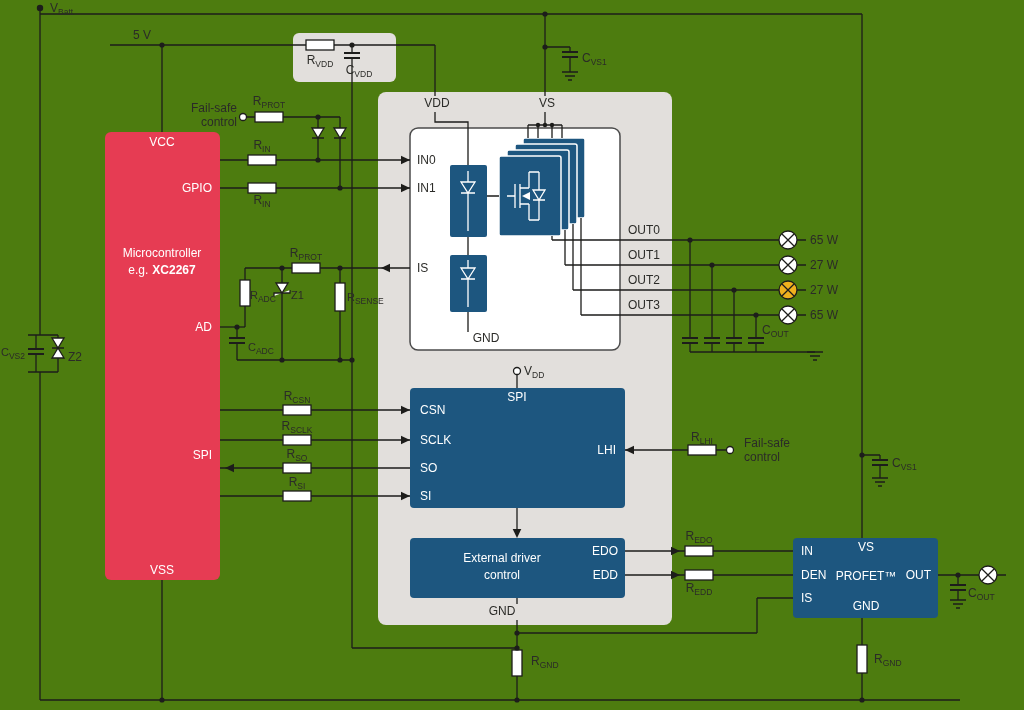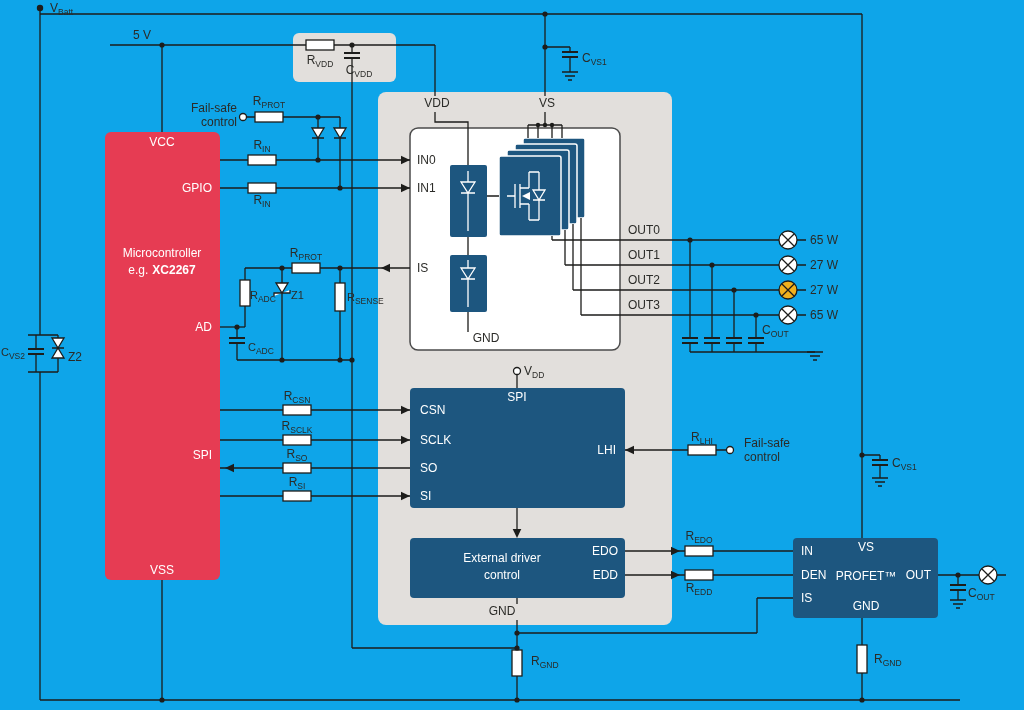--- a/index.html
+++ b/index.html
@@ -1,16 +1,16 @@
 <!DOCTYPE html>
 <html><head>
 <meta charset="utf-8">
 <style>
   html,body{margin:0;padding:0;background:#fff;}
-  .canvas{position:relative;width:1024px;height:710px;background:#0ea5e9;font-family:"Liberation Sans",sans-serif;overflow:hidden;text-align:center;}
+  .canvas{position:relative;width:1024px;height:710px;background:#4d7c0f;font-family:"Liberation Sans",sans-serif;overflow:hidden;text-align:center;}
   svg text{font-size:12px;fill:#2b2b28;font-family:"Liberation Sans",sans-serif;}
   svg text.wht{fill:#ffffff;}
   .sub{font-size:8.5px;}
   .b{font-weight:bold;}
   .mid{text-anchor:middle;}
   .end{text-anchor:end;}
   .sm{font-size:11px;}
 </style>
 </head>
 <body>

